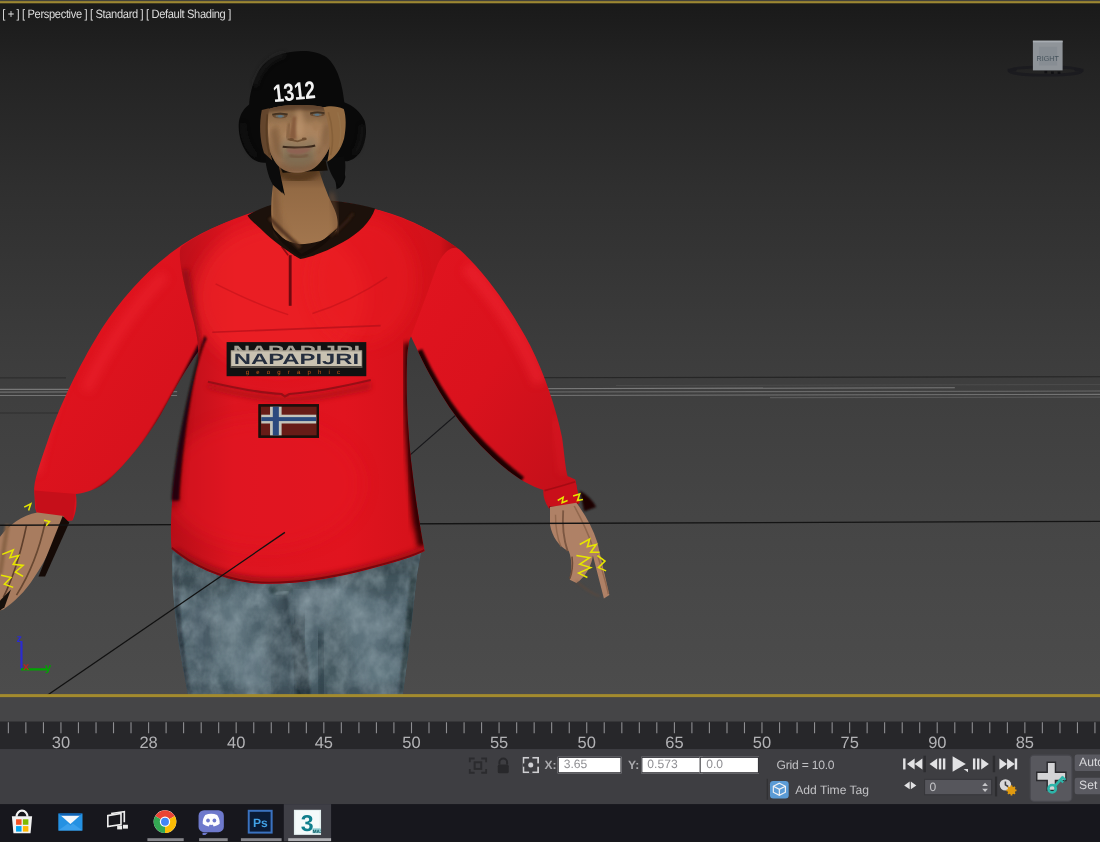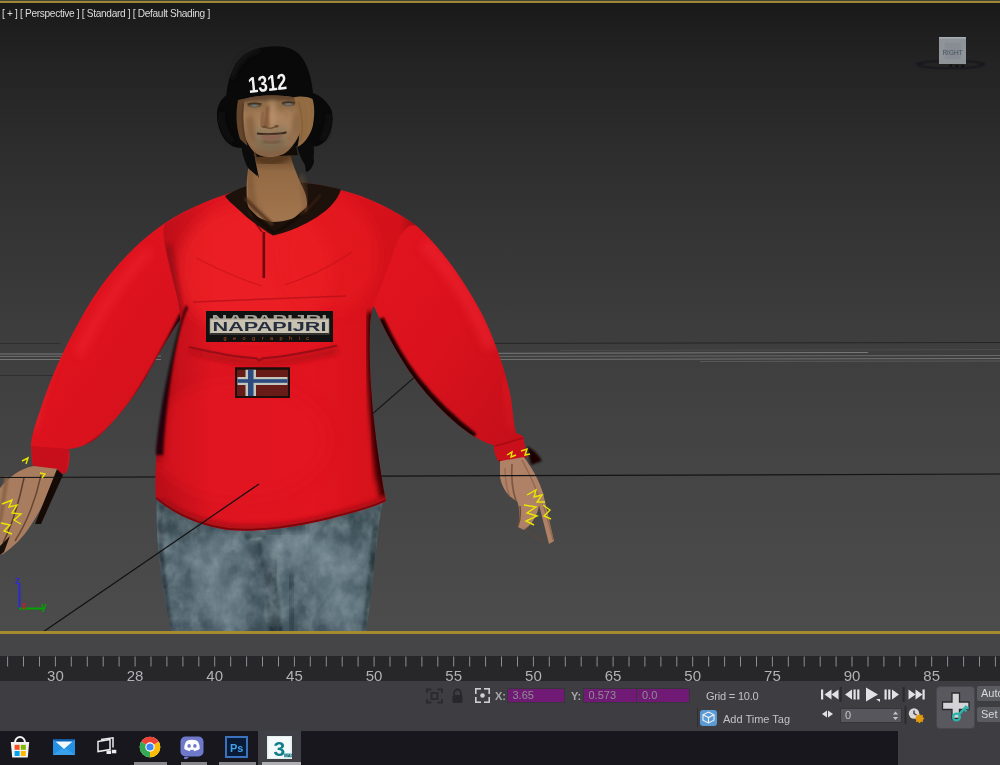--- a/index.html
+++ b/index.html
@@ -6,22 +6,22 @@
   #stage{position:relative;width:1000px;height:765px;overflow:hidden;font-family:"Liberation Sans",sans-serif;background:#3e3e42;}
   .abs{position:absolute;}
   #viewport{left:0;top:0;width:1000px;height:632px;background:linear-gradient(180deg,#191919 0px,#232323 60px,#2f2f2f 170px,#3d3d3d 330px,#454545 470px,#4c4c4c 632px);}
   #vplabel{left:2px;top:7px;color:#dcdcdc;font-size:11px;letter-spacing:-0.35px;transform:scaleX(0.92);transform-origin:0 0;}
   #topline1{left:0;top:0;width:1000px;height:1px;background:#44433b;}
   #topline2{left:0;top:1px;width:1000px;height:2px;background:#9c8733;}
   #yborder{left:0;top:631px;width:1000px;height:3px;background:#a38b2e;}
   #trackstrip{left:0;top:634px;width:1000px;height:22px;background:#454547;}
   #ruler{left:0;top:656px;width:1000px;height:25px;background:#27272a;}
   #statusbar{left:0;top:681px;width:1000px;height:50px;background:#3e3e42;}
-  #taskbar{left:0;top:731px;width:898px;height:34px;background:#17171d;}
-  .field{position:absolute;background:#701a75;border:1px solid #35353a;color:#8e8e92;font-size:11px;padding:0 0 0 5px;line-height:13px;height:13px;}
+  #taskbar{left:0;top:731px;width:1000px;height:34px;background:#17171d;}
+  .field{position:absolute;background:#ffffff;border:1px solid #35353a;color:#8e8e92;font-size:11px;padding:0 0 0 5px;line-height:13px;height:13px;}
   .lbl{position:absolute;color:#a9a9ad;font-size:11px;font-weight:bold;}
   .txt{position:absolute;color:#c2c2c5;font-size:11px;}
   .ticknum{position:absolute;top:11px;color:#b2b2b5;font-size:15px;transform:translateX(-50%);}
   .ulbar{position:absolute;top:30.5px;height:3.5px;background:#86868b;}
 </style>
 </head>
 <body>
 <div id="stage">
   <div id="viewport" class="abs">
     <svg id="scene" width="1000" height="632" viewBox="0 0 1000 632" style="position:absolute;left:0;top:0;">

